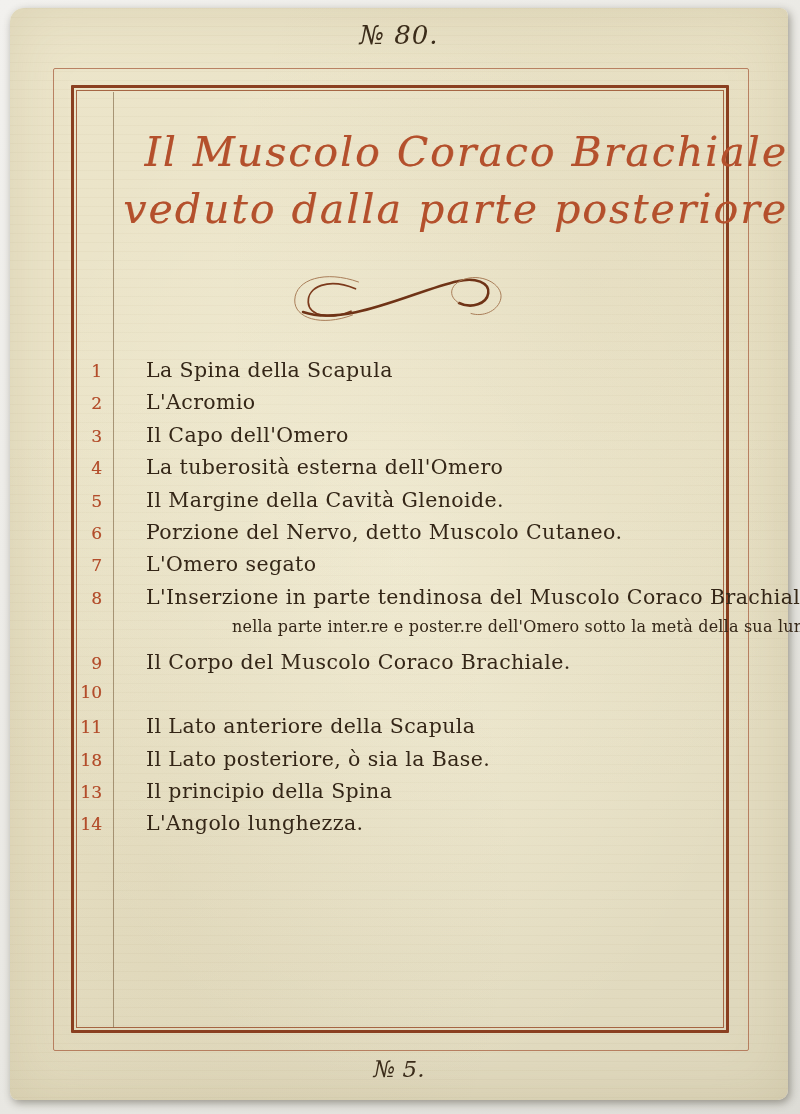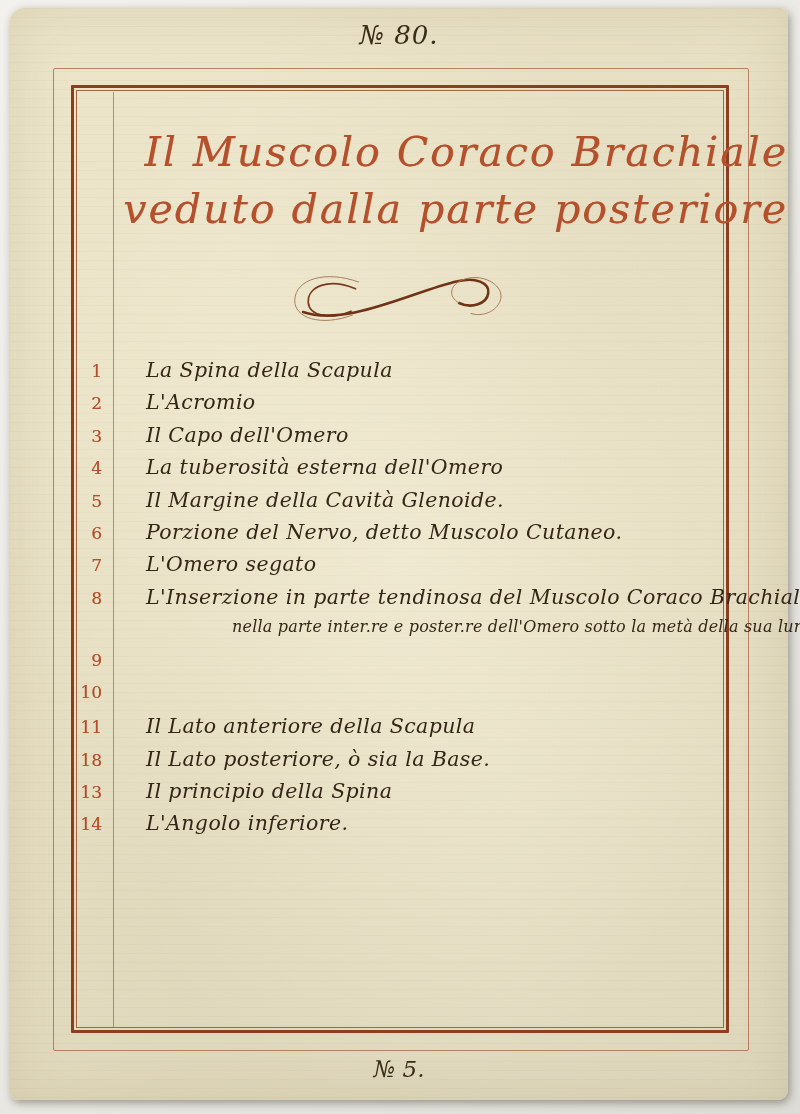--- a/index.html
+++ b/index.html
@@ -95,21 +95,20 @@
     width: 92px;
     text-align: right;
     font-size: 17px;
     color: #b34d2b;
     font-style: normal;
     flex: 0 0 auto;
     text-shadow: 0.3px 0.3px 0 rgba(179,77,43,0.5);
   }
   .txt {
     padding-left: 44px;
-    font-style: italic;
     font-size: 20.5px;
     color: #342617;
     white-space: nowrap;
     letter-spacing: 0.4px;
   }
   .cont .txt {
     padding-left: 130px;
     font-size: 16px;
     letter-spacing: 0.2px;
   }
@@ -184,37 +183,38 @@
         <div class="row">
     <span class="num">8</span>
     <span class="txt">L'Inserzione in parte tendinosa del Muscolo Coraco Brachiale</span>
   </div>
         <div class="row cont">
     <span class="num"></span>
     <span class="txt">nella parte inter.re e poster.re dell'Omero sotto la metà della sua lunghezza.</span>
   </div>
         <div class="row">
     <span class="num">9</span>
+    <span class="txt">Il Corpo del Muscolo Coraco Brachiale.</span>
   </div>
         <div class="row">
     <span class="num">10</span>
   </div>
         <div class="row">
     <span class="num">11</span>
     <span class="txt">Il Lato anteriore della Scapula</span>
   </div>
         <div class="row">
     <span class="num">18</span>
     <span class="txt">Il Lato posteriore, ò sia la Base.</span>
   </div>
         <div class="row">
     <span class="num">13</span>
     <span class="txt">Il principio della Spina</span>
   </div>
         <div class="row">
     <span class="num">14</span>
-    <span class="txt">L'Angolo inferiore.</span>
+    <span class="txt">L'Angolo lunghezza.</span>
   </div>
       </div>
 
     <div class="bottom-mark">№ 5.</div>
   </div>
 </div>
 
 </body></html>

